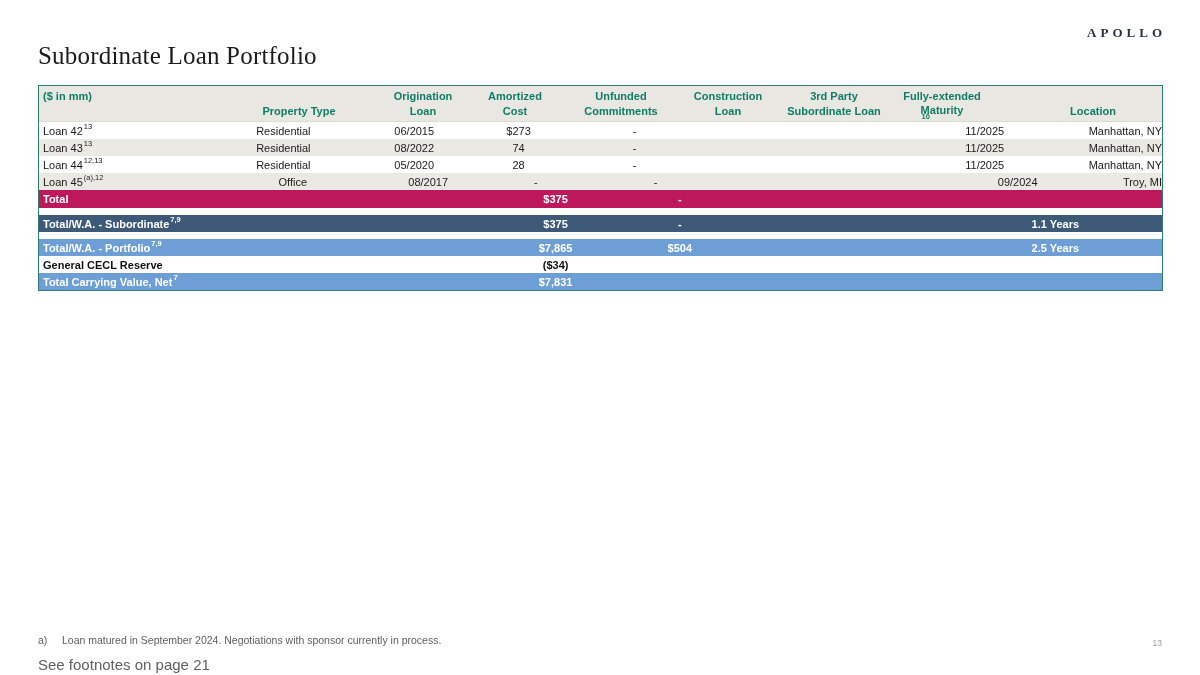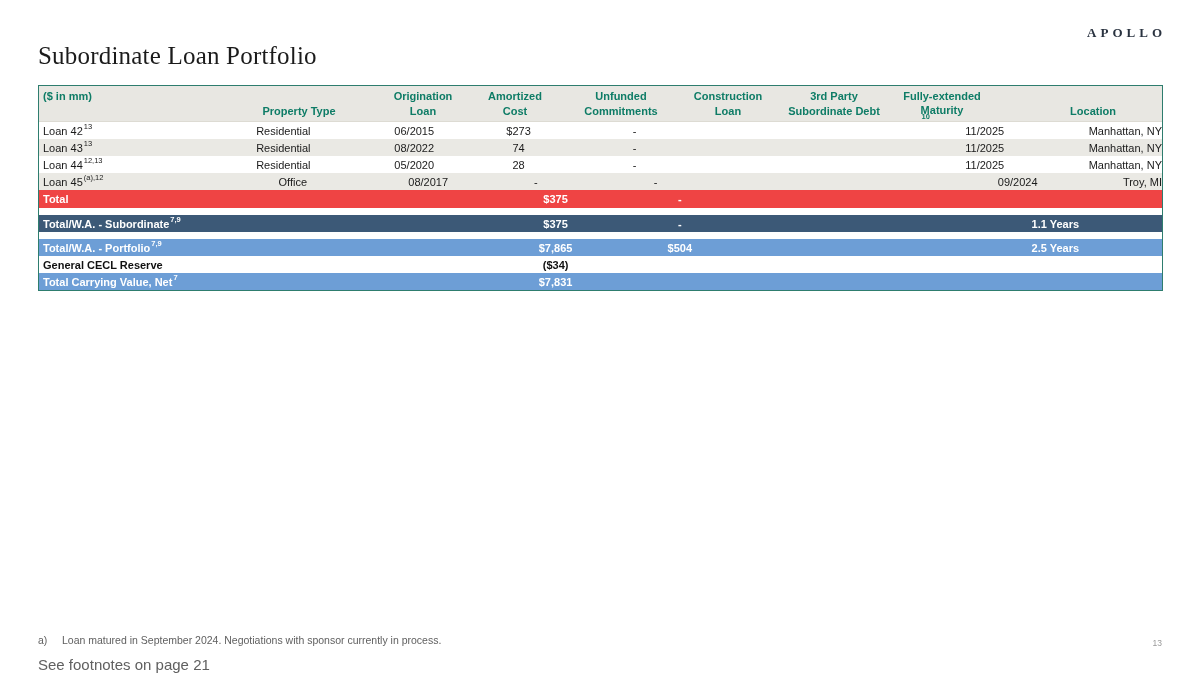--- a/index.html
+++ b/index.html
@@ -28,21 +28,21 @@
   .c8 { flex:1; justify-content:flex-start; padding-left:46px; }
 
   .hcell { flex-direction:column; justify-content:space-between; align-items:center;
            padding-top:3px; padding-bottom:3px; color:#0e7c66; font-weight:700; font-size:11px; }
   .hcell span { line-height:14px; display:block; }
   .hcell.c0 { align-items:flex-start; }
   .hcell.c8 { align-items:center; }
 
   sup { font-size:7.5px; line-height:0; position:relative; top:-4px; margin-left:1px; font-weight:inherit; }
 
-  .total-green { background:#ef4444; color:#ffffff; font-weight:700; height:18px; }
+  .total-green { background:#be185d; color:#ffffff; font-weight:700; height:18px; }
   .total-dark  { background:#3c5977; color:#ffffff; font-weight:700; }
   .total-blue  { background:#6d9ed6; color:#ffffff; font-weight:700; }
   .cecl-row    { background:#ffffff; color:#111111; font-weight:700; }
   .spacer { height:7px; background:#ffffff; }
 
   .footnote-a { position:absolute; left:38px; top:634px; font-size:10.5px; color:#606060; }
   .footnote-a .marker { display:inline-block; width:24px; }
   .see-footnotes { position:absolute; left:38px; top:656px; font-size:15px; color:#606060; }
   .page-number { position:absolute; right:38px; top:638px; font-size:8.5px; color:#9a9a9a; }
 </style>
@@ -76,21 +76,21 @@
       <div class="cell hcell c4">
         <span>Unfunded</span>
         <span>Commitments</span>
       </div>
       <div class="cell hcell c5">
         <span>Construction</span>
         <span>Loan</span>
       </div>
       <div class="cell hcell c6">
         <span>3rd Party</span>
-        <span>Subordinate Debt</span>
+        <span>Subordinate Loan</span>
       </div>
       <div class="cell hcell c7">
         <span>Fully-extended</span>
         <span><span>Maturity</span><sup>10</sup></span>
       </div>
       <div class="cell hcell c8">
         <span></span>
         <span>Location</span>
       </div>
     </div>

